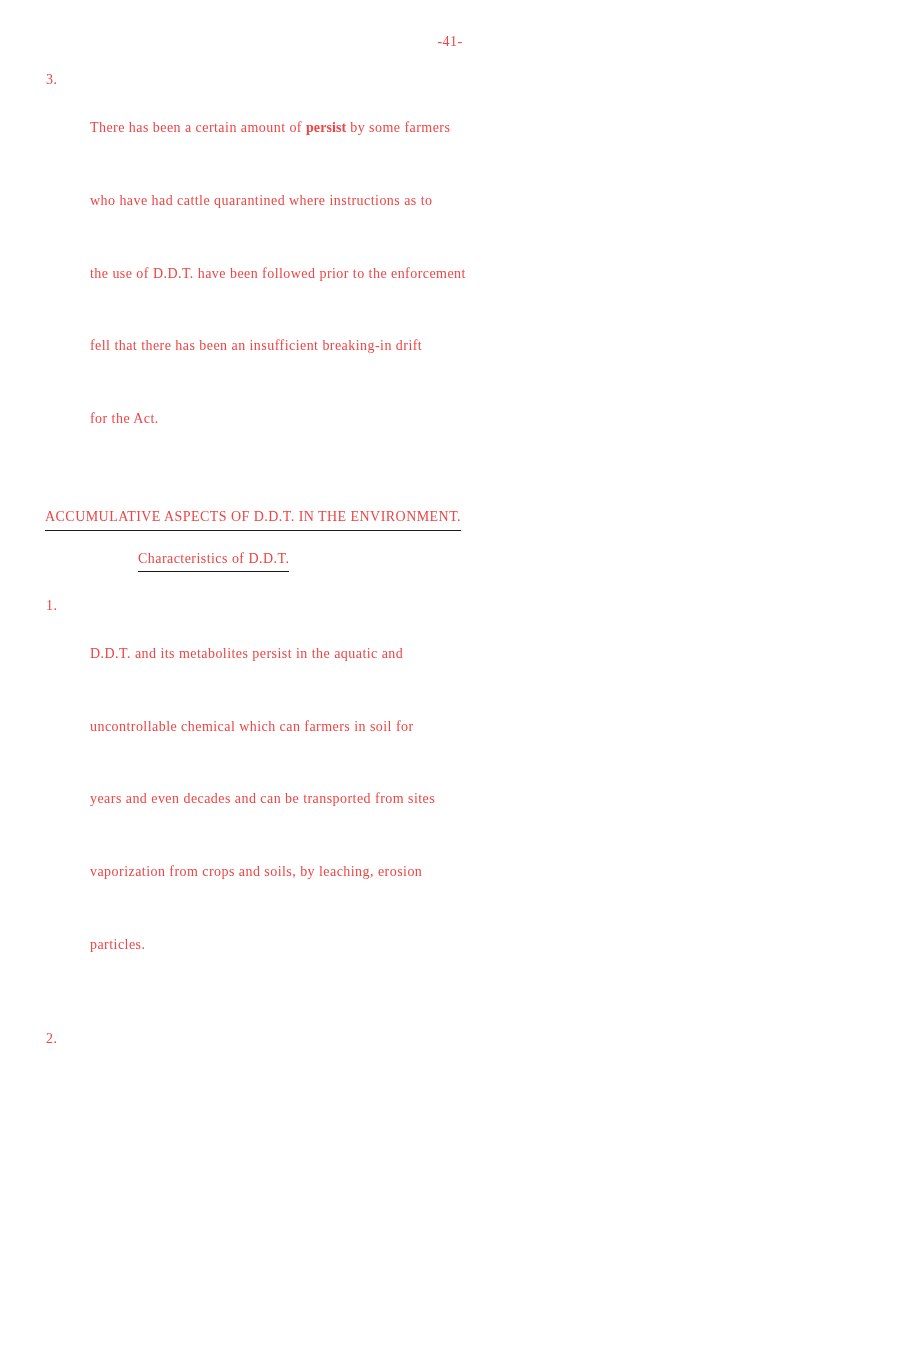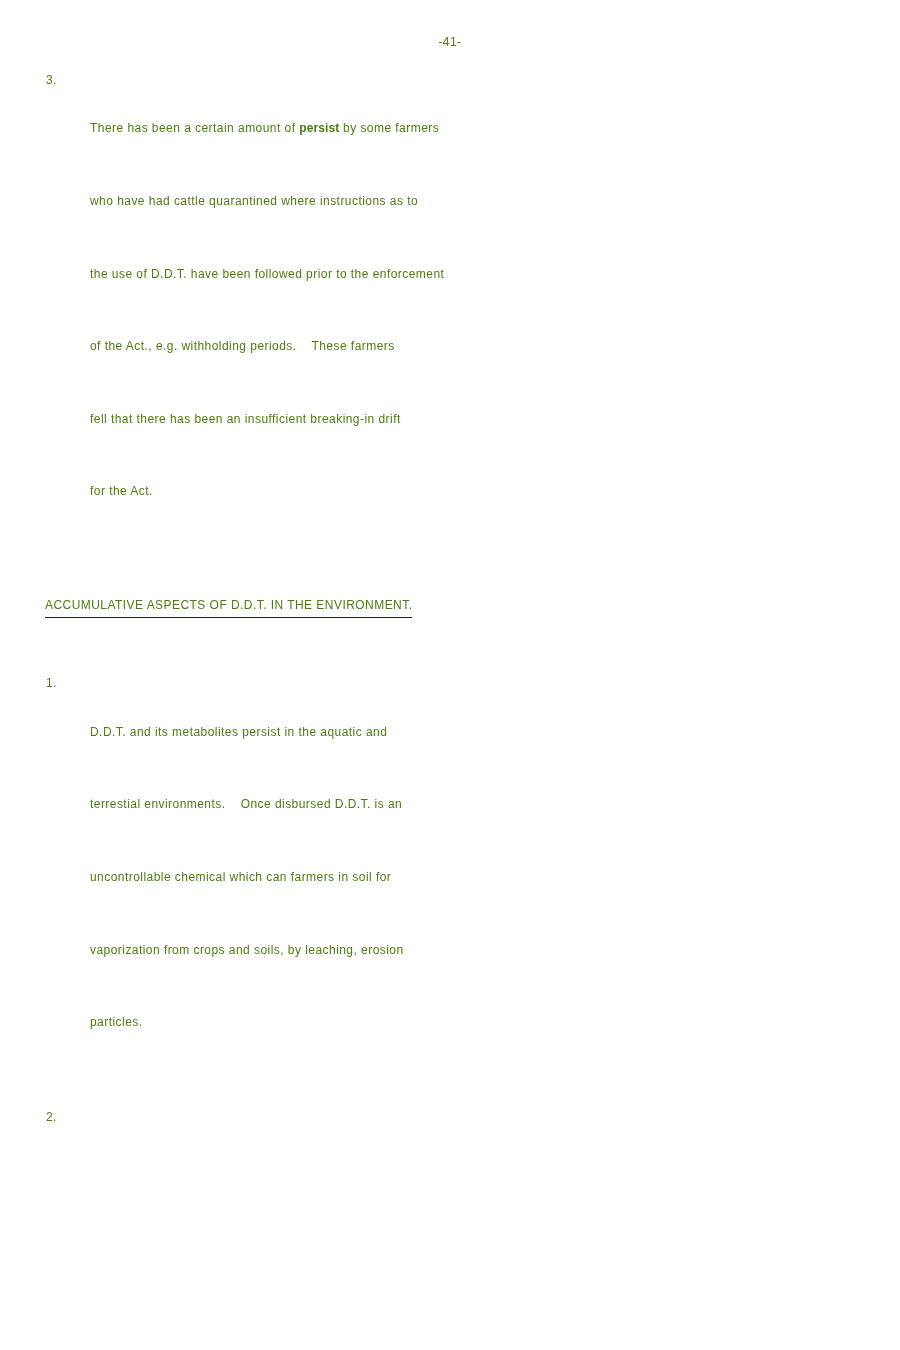--- a/index.html
+++ b/index.html
@@ -27,26 +27,26 @@
     top: 30px;
     left: 0;
     width: 900px;
     text-align: center;
     font-size: 15px;
     letter-spacing: 0.5px;
   }
 
   
   .tw {
-    font-family: Liberation Sans, sans-serif;
-    font-size: 12px;
+    font-family: Liberation Serif, serif;
+    font-size: 14px;
     line-height: 24.2px;
     letter-spacing: 0.45px;
     white-space: pre;
-    color: #4d7c0f;
+    color: #ef4444;
   }
 
   
   .item {
     position: relative;
     display: flex;
     align-items: flex-start;
   }
   .item-num {
     width: 90px;
@@ -67,21 +67,21 @@
     top: 68px;
     left: 0;
     width: 900px;
   }
 
   
   .heading {
     display: inline-block;
     border-bottom: 1.7px solid #1a1a1a;
     padding-bottom: 0px;
-    margin: 15px;
+    margin: 0;
     font-weight: normal;
   }
   .h-main {
     margin-left: 45px;
   }
   .h-sub {
     margin-left: 138px;
   }
   .gap-lg { height: 26px; }
   .gap-md { height: 22px; }
@@ -101,43 +101,45 @@
   <div class="page-number tw">-41-</div>
 
   <div class="doc">
 
     <div class="item">
       <div class="item-num tw">3.</div>
       <div class="item-body tw">
         <p>There has been a certain amount of <span class="ovs">persist</span> by some farmers</p>
         <p>who have had cattle quarantined where instructions as to</p>
         <p>the use of D.D.T. have been followed prior to the enforcement</p>
-        <p>of the Act., e.g. withholding periods.    These farmers</p>
         <p>fell that there has been an insufficient breaking-in drift</p>
         <p>for the Act.</p>
       </div>
     </div>
 
     <div class="gap-lg"></div>
 
     <div>
       <span class="tw heading h-main">ACCUMULATIVE ASPECTS OF D.D.T. IN THE ENVIRONMENT.</span>
     </div>
 
     <div class="gap-sm"></div>
 
+    <div>
+      <span class="tw heading h-sub">Characteristics of D.D.T.</span>
+    </div>
 
     <div class="gap-md"></div>
 
     <div class="item">
       <div class="item-num tw">1.</div>
       <div class="item-body tw">
         <p>D.D.T. and its metabolites persist in the aquatic and</p>
-        <p>terrestial environments.    Once disbursed D.D.T. is an</p>
         <p>uncontrollable chemical which can farmers in soil for</p>
+        <p>years and even decades and can be transported from sites</p>
         <p>vaporization from crops and soils, by leaching, erosion</p>
         <p>particles.</p>
       </div>
     </div>
 
     <div class="gap-md"></div>
 
     <div class="item">
       <div class="item-num tw">2.</div>
       <div class="item-body tw">

